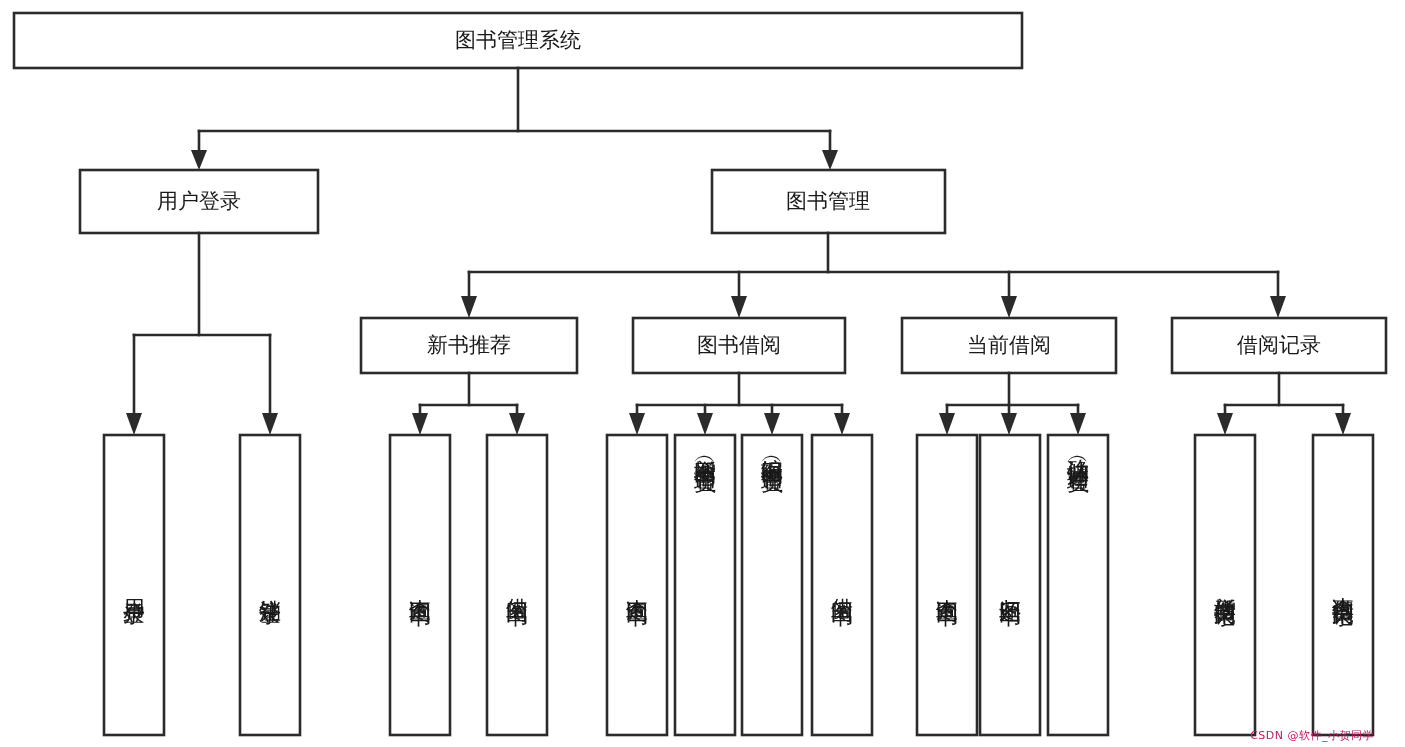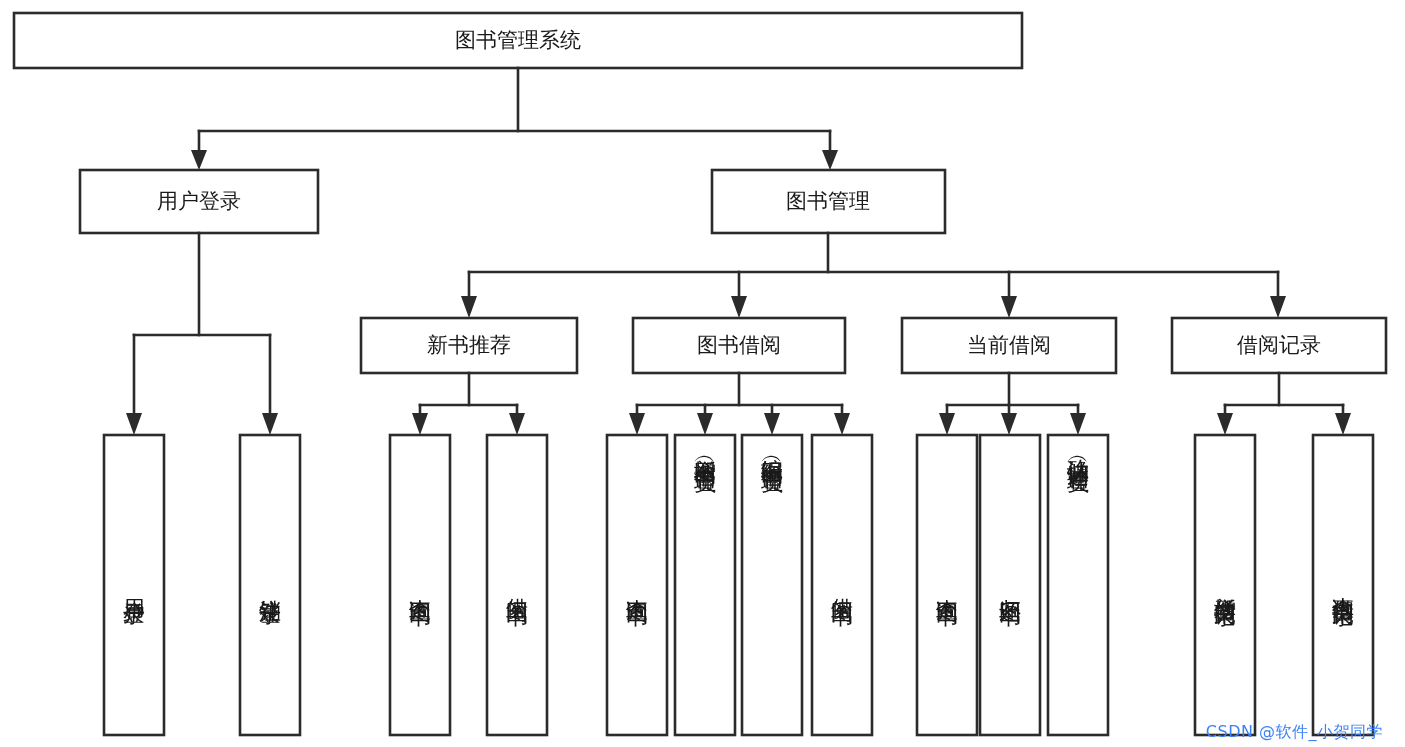--- a/index.html
+++ b/index.html
@@ -11,21 +11,20 @@
     width: 1405px;
     height: 747px;
     font-family: "DejaVu Sans", "Liberation Sans", sans-serif;
     overflow: hidden;
   }
   #diagram-root {
     position: relative;
     width: 1382px;
     height: 747px;
     background: #ffffff;
-    padding-left: 9px;
   }
   svg#tree-svg {
     position: absolute;
     left: 0;
     top: 0;
     width: 1405px;
     height: 747px;
   }
   .node-box {
     fill: #ffffff;
@@ -65,22 +64,22 @@
     letter-spacing: 2px;
     color: #1a1a1a;
     white-space: nowrap;
     text-align: center;
   }
   .watermark {
     position: absolute;
     right: 8px;
     bottom: 4px;
     font-family: "DejaVu Sans", "Liberation Sans", sans-serif;
-    font-size: 16px;
-    color: #3b82f6;
+    font-size: 11px;
+    color: #be185d;
     letter-spacing: 0.5px;
     white-space: nowrap;
   }
 </style>
 </head>
 <body>
 
 <div id="diagram-root">
 
   <svg id="tree-svg" viewBox="0 0 1405 747">

